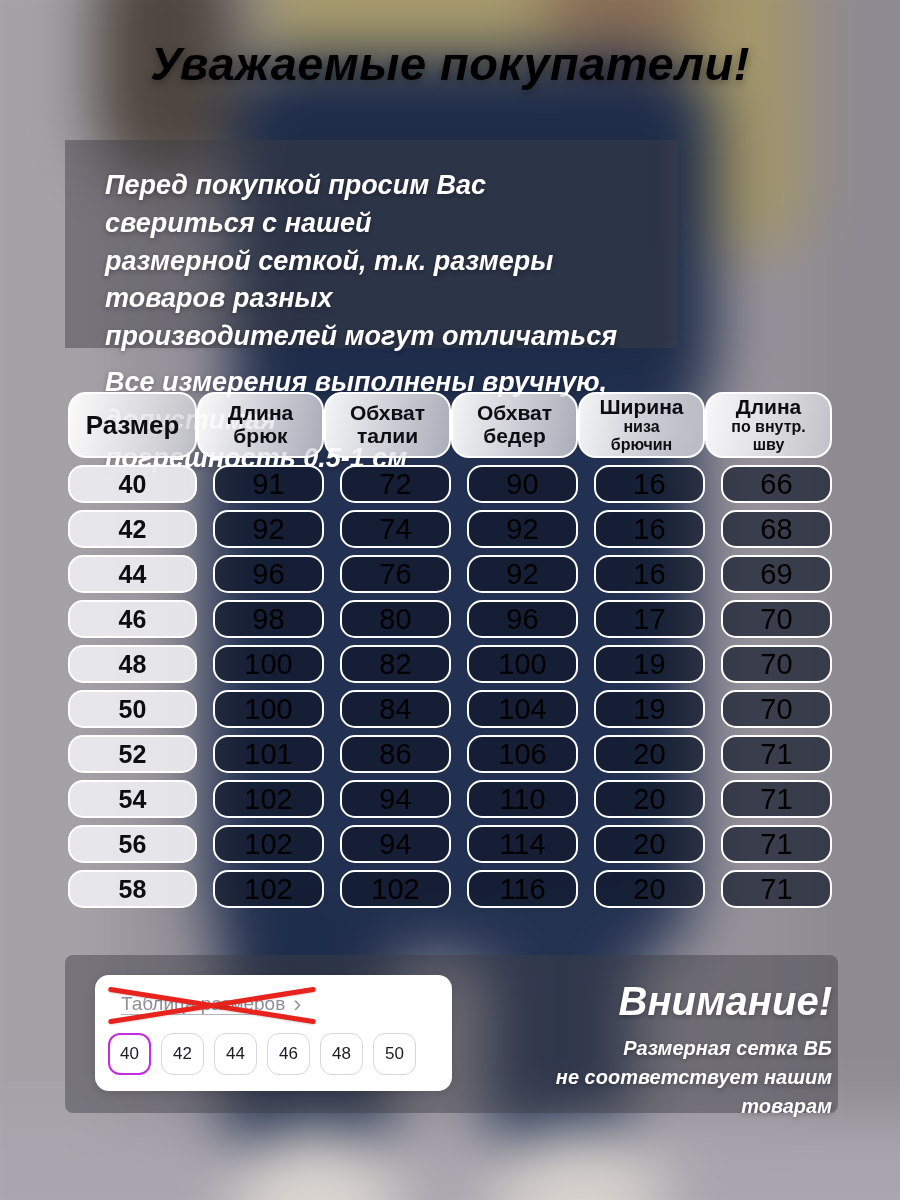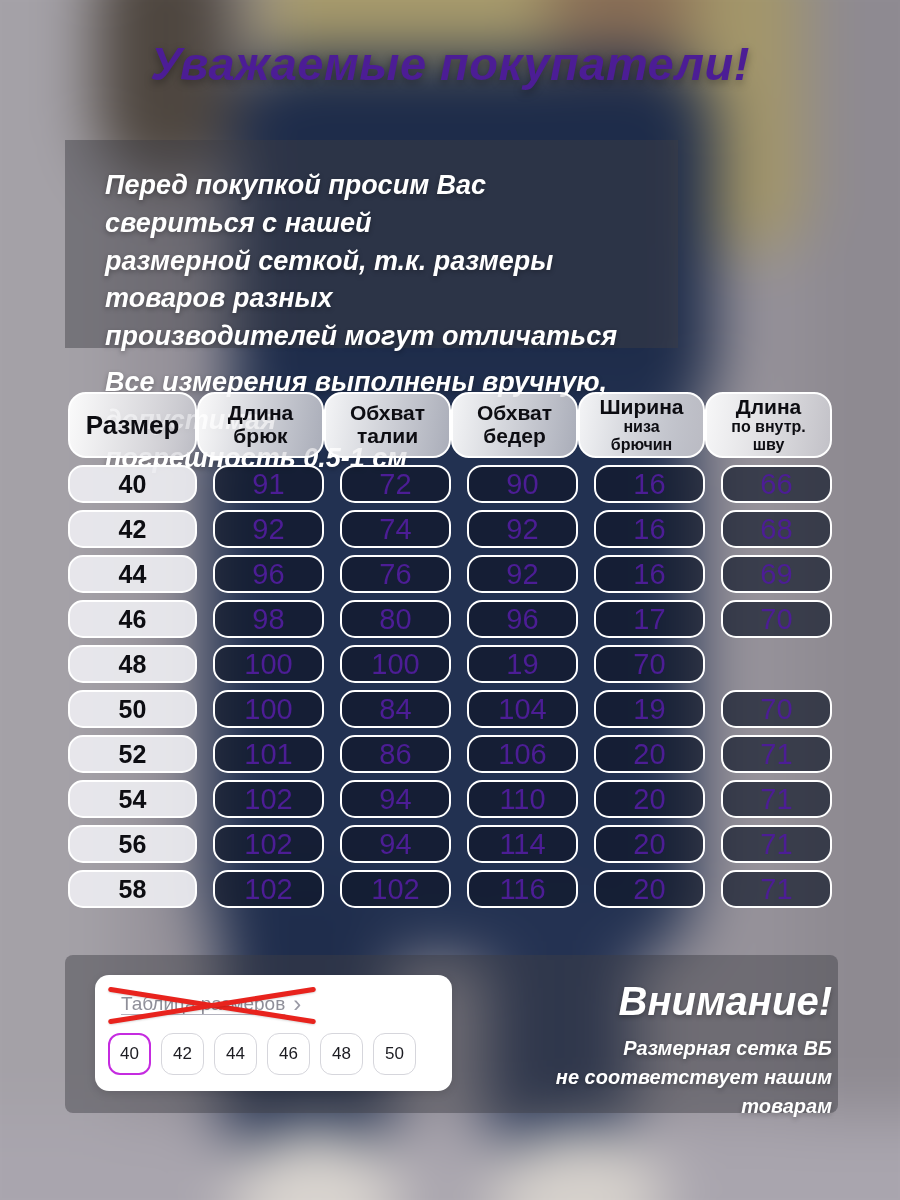--- a/index.html
+++ b/index.html
@@ -21,21 +21,21 @@
   .sh-jacket     { left:300px;top:125px;width:485px; height:375px; background:#1e2c4a; }
   .sh-jeans      { left:275px;top:460px;width:490px; height:570px; background:#223151; }
   .sh-leg-l      { left:292px;top:950px;width:170px; height:290px; background:#1f2d4c; }
   .sh-leg-r      { left:557px;top:950px;width:145px; height:290px; background:#243252; }
   .sh-shoe-l     { left:300px;top:1195px;width:170px;height:145px; background:#d9d4cf; border-radius:50%; }
   .sh-shoe-r     { left:560px;top:1195px;width:175px;height:145px; background:#d6d1cc; border-radius:50%; }
 
   
   .page-title {
     position:absolute; left:0; right:0; top:36px;
-    text-align:center; color:#4c1d95;
+    text-align:center; color:#000000;
     font-size:47px; font-weight:700; font-style:italic; letter-spacing:.5px;
     text-shadow:0 3px 8px rgba(0,0,0,.35);
   }
 
   
   .intro-panel {
     position:absolute; left:65px; top:140px; width:613px; height:208px;
     background:rgba(62,62,68,.45);
     padding:27px 40px;
     color:#fff; font-style:italic; font-weight:700;
@@ -59,21 +59,21 @@
   }
   .th-main { font-size:21px; font-weight:700; line-height:1.08; white-space:pre-line; }
   .th-sub  { font-size:16px; font-weight:700; line-height:1.12; white-space:pre-line; }
   .th-size .th-main { font-size:26px; }
   .tr { margin-top:7px; }
   .cell {
     height:38px; border:2.5px solid #fff; border-radius:15px;
     display:flex; align-items:center; justify-content:center;
   }
   .size-cell { background:rgba(236,236,240,.93); color:#0d0d12; font-size:25px; font-weight:700; }
-  .val-cell  { background:rgba(15,22,40,.68); color:#4c1d95; font-size:29px; font-weight:400;margin-left:16px; }
+  .val-cell  { background:rgba(15,22,40,.68); color:#000000; font-size:29px; font-weight:400;margin-left:16px; }
 
   
   .bottom-panel {
     position:absolute; left:65px; top:955px; width:773px; height:158px;
     background:rgba(62,62,68,.45); border-radius:8px;
   }
   .wb-card {
     position:absolute; left:30px; top:20px; width:357px; height:116px;
     background:#fff; border-radius:14px; box-shadow:0 3px 10px rgba(0,0,0,.12);
   }
@@ -197,20 +197,21 @@
           <div class="cell size-cell">46</div>
           <div class="cell val-cell">98</div>
           <div class="cell val-cell">80</div>
           <div class="cell val-cell">96</div>
           <div class="cell val-cell">17</div>
           <div class="cell val-cell">70</div>
         </div>
         <div class="tr">
           <div class="cell size-cell">48</div>
           <div class="cell val-cell">100</div>
+          <div class="cell val-cell">82</div>
           <div class="cell val-cell">100</div>
           <div class="cell val-cell">19</div>
           <div class="cell val-cell">70</div>
         </div>
         <div class="tr">
           <div class="cell size-cell">50</div>
           <div class="cell val-cell">100</div>
           <div class="cell val-cell">84</div>
           <div class="cell val-cell">104</div>
           <div class="cell val-cell">19</div>

